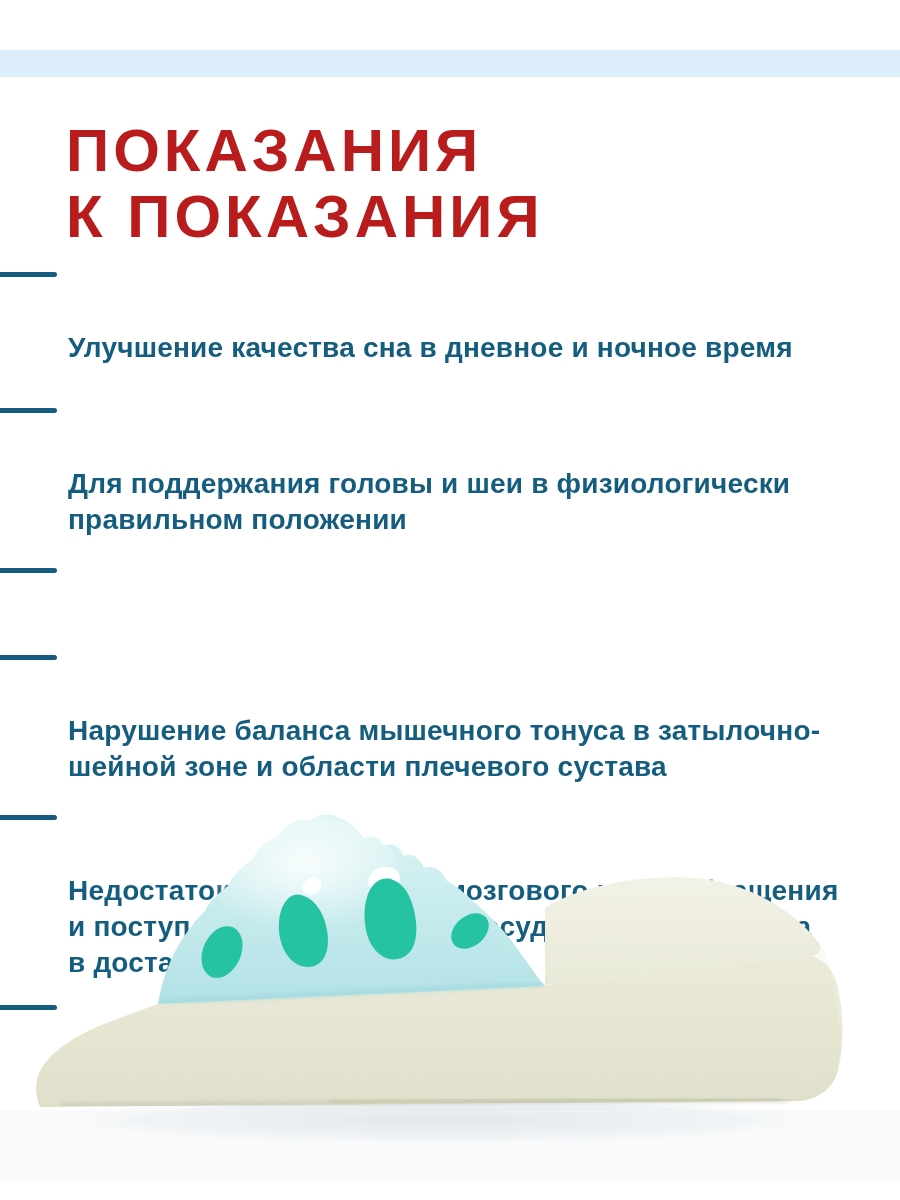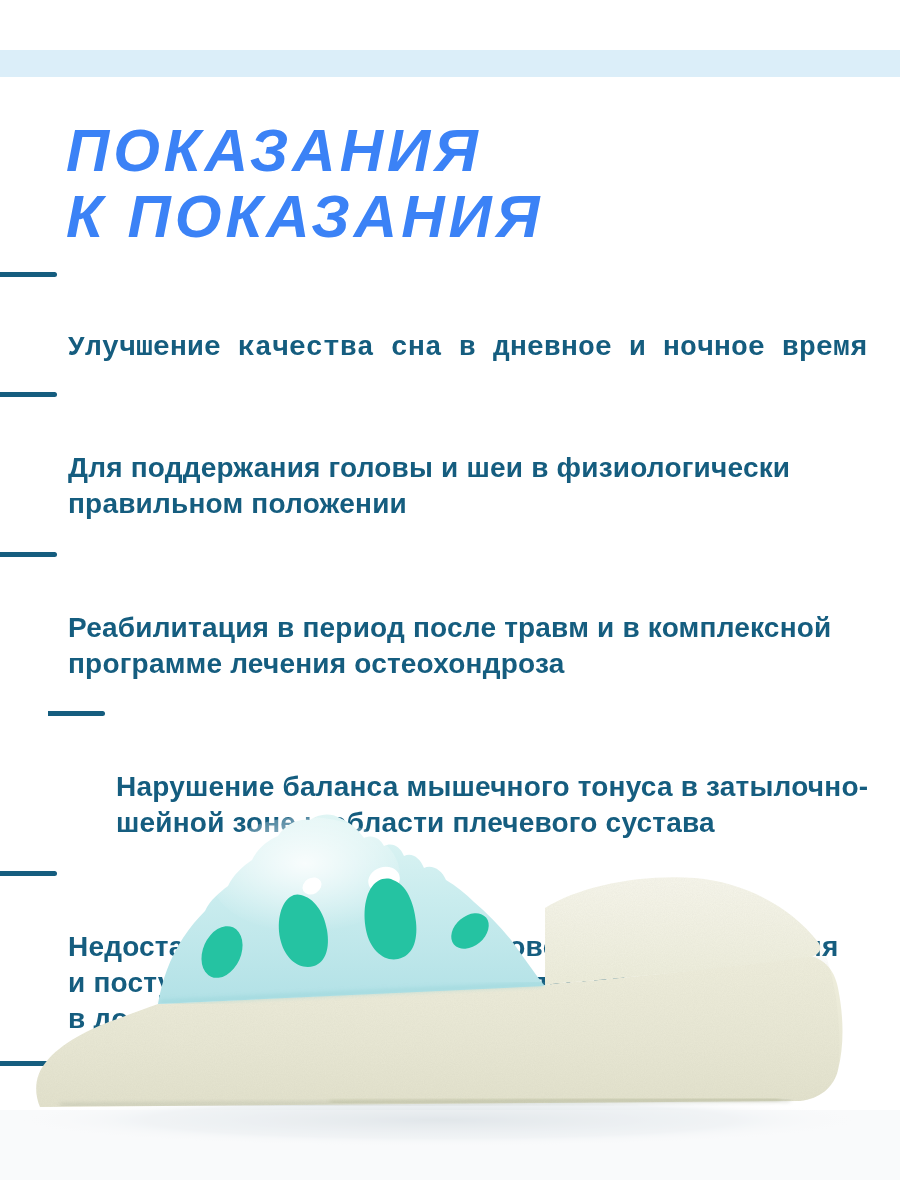--- a/index.html
+++ b/index.html
@@ -9,49 +9,48 @@
     background:#ffffff;
     overflow:hidden;
     font-family:"Liberation Sans","DejaVu Sans",sans-serif;
   }
   .top-strip{
     position:absolute;left:0;top:50px;width:900px;height:27px;
     background:#dbeef9;
   }
   .heading{
     position:absolute;left:66px;top:118px;
-    color:#3b82f6;
+    color:#b91c1c;
     font-size:60px;font-weight:bold;
     letter-spacing:4px;
     line-height:66px;
     white-space:nowrap;
-    font-style:italic;
   }
   .indications{
     position:absolute;left:0;top:258px;width:880px;
   }
   .ind-item{
     position:relative;
     padding-left:68px;
     color:#155d7f;
     font-size:28px;font-weight:bold;
     line-height:36px;
     white-space:pre-line;
     letter-spacing:0.2px;
   }
   .ind-item .dash{
     position:absolute;left:0;top:14px;
     width:57px;height:5px;
     background:#155d7f;
     border-radius:0 3px 3px 0;
   }
-  .ind-item:nth-child(1){margin-bottom:12px;font-family:Liberation Mono, monospace;}
+  .ind-item:nth-child(1){margin-bottom:28px;}
   .ind-item:nth-child(2){margin-bottom:16px;}
   .ind-item:nth-child(3){margin-bottom:15px;}
-  .ind-item:nth-child(4){margin-bottom:16px;margin-left:48px;}
+  .ind-item:nth-child(4){margin-bottom:16px;}
   .ind-item:nth-child(5){margin-bottom:10px;}
   .pillow-wrap{
     position:absolute;left:0;top:780px;width:900px;height:420px;
   }
 </style>
 </head>
 <body>
 
 <div class="page">
 
@@ -67,22 +66,20 @@
       <span class="dash"></span>
       <span>Улучшение качества сна в дневное и ночное время</span>
     </div>
     <div class="ind-item">
       <span class="dash"></span>
       <span>Для поддержания головы и шеи в физиологически
 правильном положении</span>
     </div>
     <div class="ind-item">
       <span class="dash"></span>
-      <span>Реабилитация в период после травм и в комплексной
-программе лечения остеохондроза</span>
     </div>
     <div class="ind-item">
       <span class="dash"></span>
       <span>Нарушение баланса мышечного тонуса в затылочно-
 шейной зоне и области плечевого сустава</span>
     </div>
     <div class="ind-item">
       <span class="dash"></span>
       <span>Недостаток полноценного мозгового кровообращения
 и поступления кислорода в сосуды головного мозга

